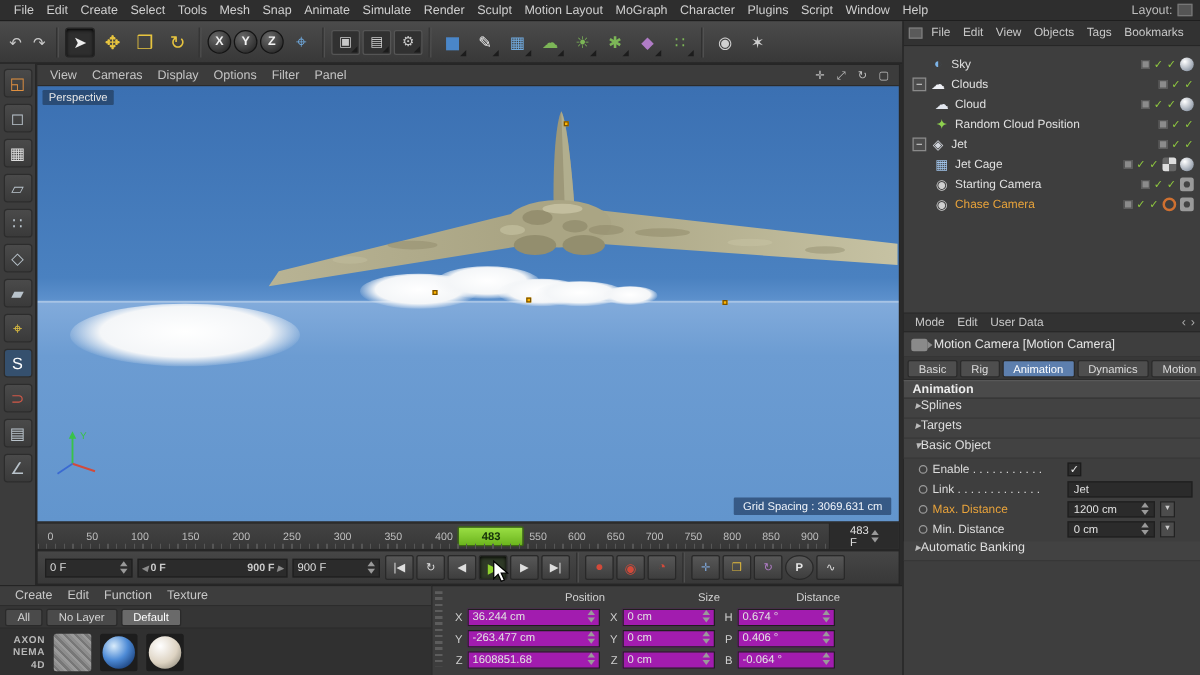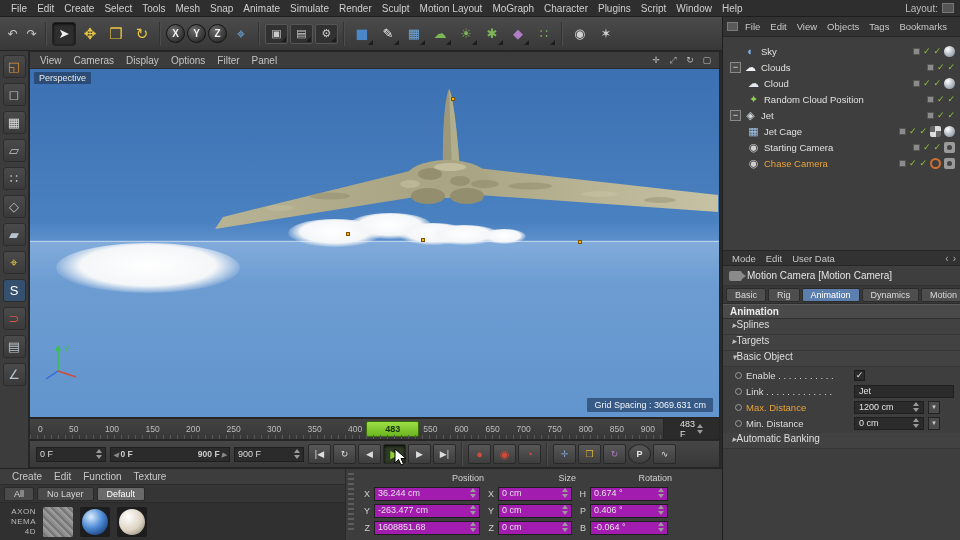--- a/index.html
+++ b/index.html
@@ -99,21 +99,21 @@
 
   
   .materials{position:absolute;left:0;top:468px;width:345px;height:72px;background:#383838;border-top:1px solid #242424}
   .mat-menus{height:16px;display:flex;align-items:center;padding:0 6px;background:#3d3d3d;border-bottom:1px solid #2c2c2c}
   .mat-menus .mitem{padding:0 6px;color:#c8c8c8}
   .mat-tabs{height:18px;display:flex;align-items:center;gap:3px;padding:0 4px;background:#353535;border-bottom:1px solid #2a2a2a}
   .mtab{height:14px;display:flex;align-items:center;padding:0 9px;background:#4a4a4a;border:1px solid #2a2a2a;
         border-radius:2px;color:#d5d5d5;font-size:9px}
   .mtab.active{background:#6a6a6a;color:#fff}
   .mat-thumbs{height:38px;display:flex;align-items:center;gap:7px;padding-left:3px;background:#303030}
-  .brand{width:33px;text-align:right;color:#b9b9b9;font-size:8px;font-weight:normal;line-height:10px;letter-spacing:.5px}
+  .brand{width:33px;text-align:right;color:#b9b9b9;font-size:8px;font-weight:bold;line-height:10px;letter-spacing:.5px}
   .thumb{width:30px;height:30px;border-radius:2px;background:#1d1d1d;position:relative;flex:0 0 auto}
   .thumb::after{content:"";position:absolute;inset:2px;border-radius:50%}
   .th-noise{background:repeating-linear-gradient(45deg,#9a9a9a 0 2px,#777 2px 4px,#8d8d8d 4px 6px)}
   .th-noise::after{display:none}
   .th-blue::after{background:radial-gradient(circle at 35% 30%,#d9ecfb,#4e8bd6 45%,#173d78 85%)}
   .th-beige::after{background:radial-gradient(circle at 35% 30%,#ffffff,#ddd3c2 55%,#8e897b 90%)}
 
   
   .coords{position:absolute;left:345px;top:468px;width:377px;height:72px;background:#3d3d3d;border-top:1px solid #242424;
           border-left:1px solid #2a2a2a;padding:2px 6px 0 4px;font-size:9px}
@@ -455,21 +455,21 @@
       <div class="thumb th-blue"></div>
       <div class="thumb th-beige"></div>
     </div>
   </div>
 
   <div class="coords">
     <div class="grip"></div>
     <div class="chead">
       <span class="ch-pos">Position</span>
       <span class="ch-size">Size</span>
-      <span class="ch-rot">Rotation</span>
+      <span class="ch-rot">Distance</span>
     </div>
     <div class="crow">
       <span class="clab">X</span>
       <span class="cfield cf-pos">
           <span>36.244 cm</span>
           <span class="step">
             <i class="up"></i>
             <i class="dn"></i>
           </span>
         </span>

